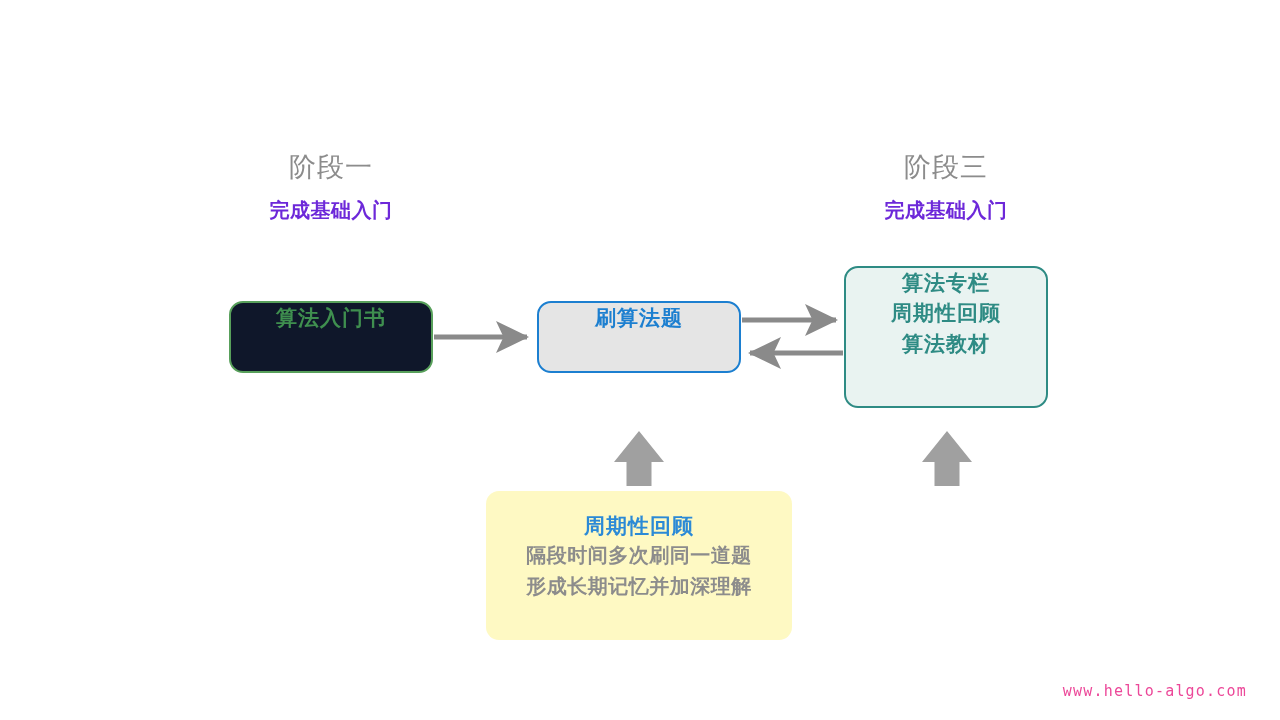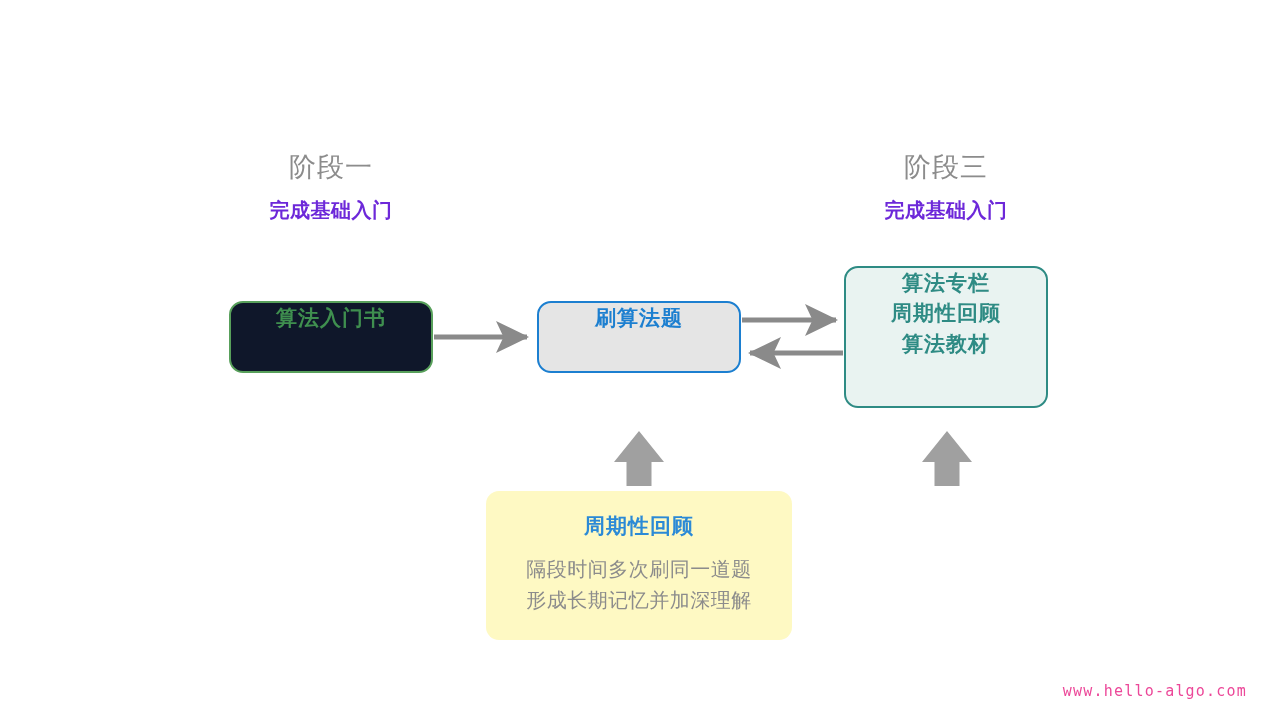--- a/index.html
+++ b/index.html
@@ -103,23 +103,23 @@
     padding-top: 22px;
   }
   .tip-title {
     font-size: 21px;
     font-weight: 700;
     letter-spacing: 1px;
     line-height: 1.2;
     white-space: nowrap;
   }
   .tip-body {
-    margin-top: 16px;
+    margin-top: 2px;
     font-size: 20px;
-    font-weight: 400;
+    font-weight: 700;
     color: #8c8c8c;
     line-height: 1.55;
     text-align: center;
     letter-spacing: 0.5px;
   }
   .tip-body .line { white-space: nowrap; }
 
   #tip-review { left: 486px; top: 491px; width: 306px; height: 149px; }
   #tip-review .tip-title { color: #2b8ad6; }
   #tip-summary { left: 822px; top: 491px; width: 250px; height: 149px; }

